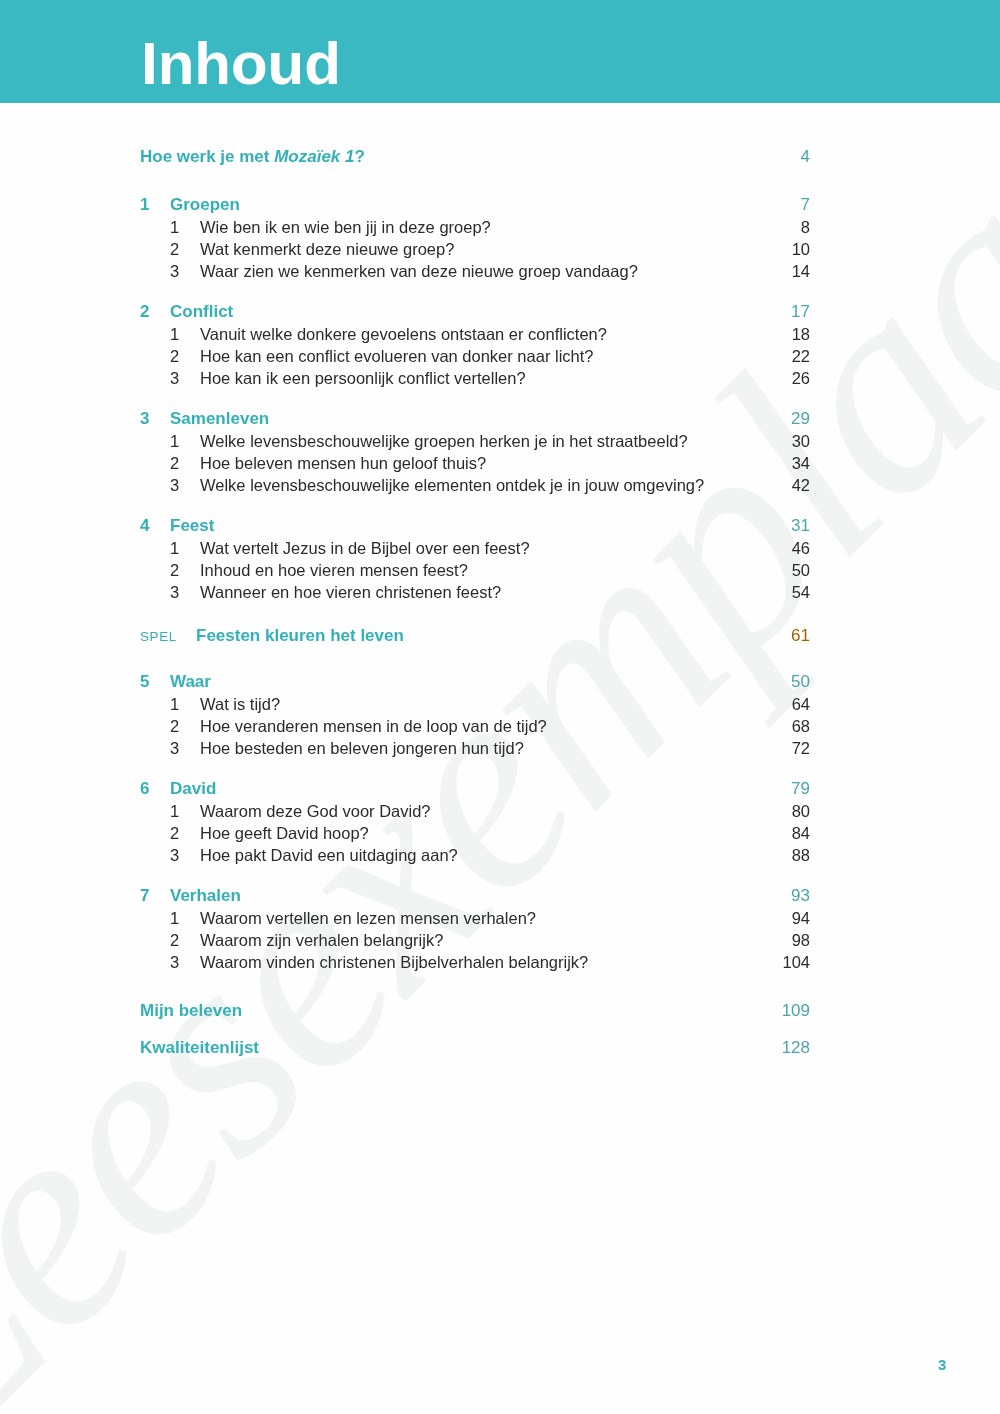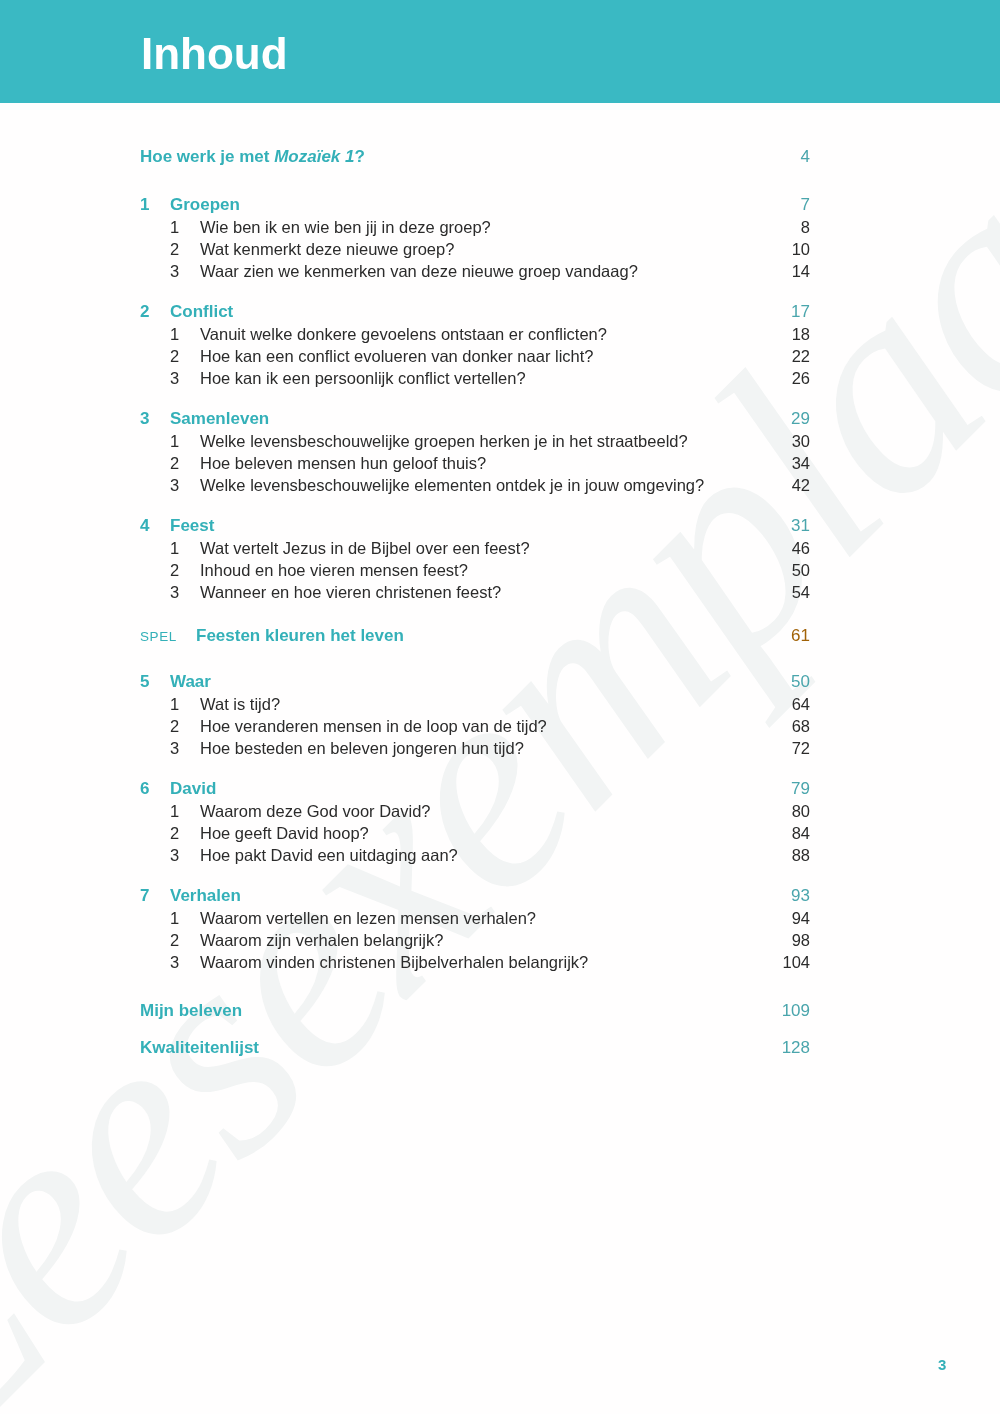--- a/index.html
+++ b/index.html
@@ -72,21 +72,21 @@
     letter-spacing: -6px;
     color: rgba(255,255,255,0.13);
     white-space: nowrap;
     line-height: 0.9;
     pointer-events: none;
   }
   .header-title {
     position: absolute;
     left: 141px;
     top: 29px;
-    font-size: 44px;
+    font-size: 60px;
     font-weight: bold;
     color: #ffffff;
     letter-spacing: 0px;
     z-index: 2;
   }
 
   
   .toc {
     position: absolute;
     left: 0;

